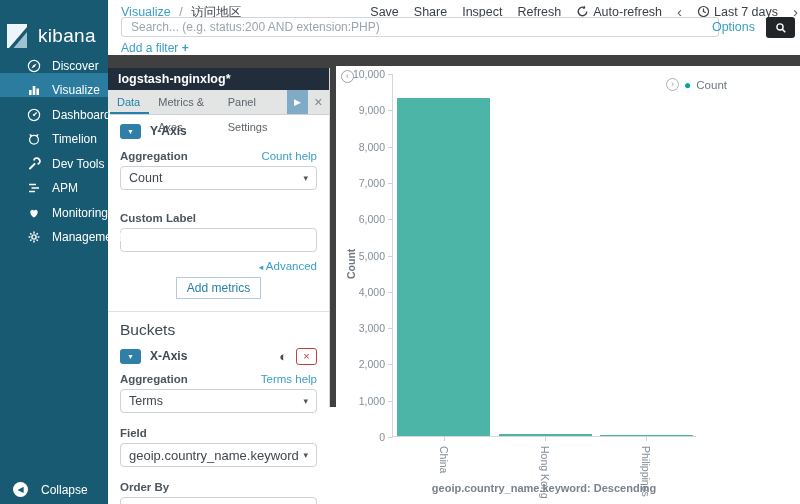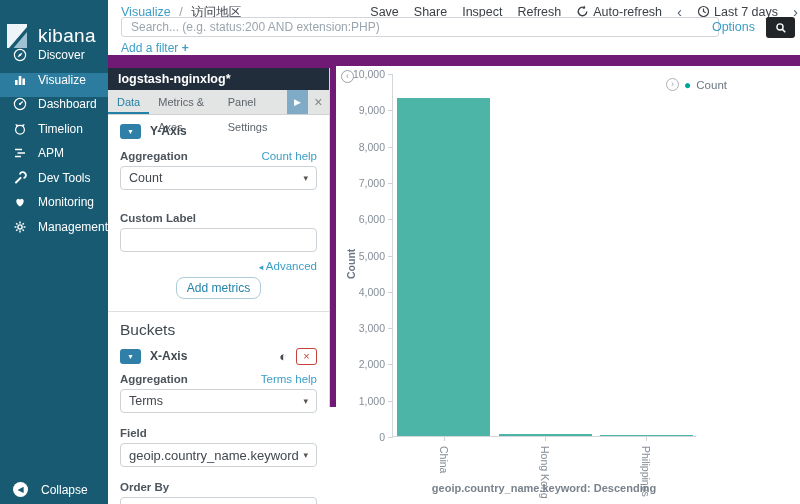--- a/index.html
+++ b/index.html
@@ -6,21 +6,21 @@
   html,body { width:800px; height:504px; overflow:hidden; background:#fff;
     font-family:"Liberation Sans","DejaVu Sans",sans-serif; font-size:12px; color:#444; }
   body { position:relative; }
 
   
   #sidebar { position:absolute; left:0; top:0; width:108px; height:504px; background:#175a72; z-index:5; }
   .logo-row { display:flex; align-items:center; gap:8px; padding:27px 0 0 4px; height:44px; }
   .logo-row svg { width:26px; height:26px; }
   .logo-text { color:#fff; font-size:19px; letter-spacing:.3px; font-weight:400; }
   #side-nav { position:absolute; top:48px; left:0; right:0; }
-  .side-item { display:flex; align-items:flex-start; gap:11px; height:24.5px; padding-left:13px;
+  .side-item { display:flex; align-items:flex-end; gap:11px; height:24.5px; padding-left:27px;
     color:#fff; font-size:12px; cursor:pointer; }
   .side-item.selected { background:#2c7c9f; }
   .sicon { width:14px; height:14px; display:inline-flex; }
   .sicon svg { width:14px; height:14px; }
   .collapse-row { position:absolute; bottom:7px; left:13px; display:flex; align-items:center; gap:13px; color:#fff; }
   .collapse-circle { width:15px; height:15px; border-radius:50%; background:#fff; color:#175a72;
     font-size:8px; display:flex; align-items:center; justify-content:center; line-height:1; }
 
   
   #topbar { position:absolute; left:108px; top:0; width:692px; height:40px; background:#fff; }
@@ -42,21 +42,21 @@
   .search-btn { position:absolute; right:5px; top:0; width:29px; height:21px; background:#222527;
     border-radius:3px; display:flex; align-items:center; justify-content:center; cursor:pointer; }
   .search-btn svg { width:12px; height:12px; }
 
   
   #filterbar { position:absolute; left:108px; top:40px; width:550px; height:15px; background:#fff; }
   .add-filter { position:absolute; left:13px; top:1px; font-size:12px; color:#3b9ec6; cursor:pointer; }
   .add-filter b { font-weight:700; }
 
   
-  #content { position:absolute; left:108px; top:55px; width:692px; height:352px; background:#701a75;padding-left:29px; }
+  #content { position:absolute; left:108px; top:55px; width:692px; height:352px; background:#404040;padding-left:29px; }
 
   
   #editor { position:absolute; left:0; top:13px; width:222px; bottom:0; background:#fff; border-right:1px solid #d5d8da; }
   .e-header { height:22px; background:#222d3b; color:#fff; font-weight:700; font-size:12.5px;
     line-height:22px; padding-left:10px; }
   .e-tabs { height:25px; background:#e3e4e4; border-bottom:1px solid #cfd1d2; display:flex; align-items:stretch; }
   .e-tab { padding:0 9px; font-size:11px; line-height:25px; color:#5c646b; cursor:pointer; }
   .e-tab.active { color:#2482a8; box-shadow:inset 0 -2px 0 #2482a8; }
   .e-tab-spacer { flex:1; }
   .play-btn { width:26px; background:#7fabc6; color:#fff; font-size:9px; display:flex; align-items:center;
@@ -76,21 +76,21 @@
   .help-link { font-size:11.5px; color:#3b9ec6; cursor:pointer; }
   .selectbox { margin-top:4px; height:24px; border:1px solid #ccd2d6; border-radius:4px; background:#fff;
     display:flex; align-items:center; padding:0 8px; cursor:pointer; position:relative; overflow:hidden; }
   .sel-text { font-size:12.5px; color:#42484e; flex:1; white-space:nowrap; overflow:hidden; }
   .sel-caret { color:#555; font-size:9px; }
   .textinput { margin-top:4px; height:24px; width:100%; border:1px solid #ccd2d6; border-radius:4px;
     padding:0 8px; font-size:12.5px; font-family:inherit; color:#444; }
   .advanced-row { margin-top:8px; text-align:right; font-size:11.5px; color:#3b9ec6; cursor:pointer; }
   .advanced-row .adv-arrow { font-size:9px; }
   .add-metrics-row { margin-top:5px; text-align:center; }
-  .add-metrics-btn { display:inline-block; border:1px solid #aecbdb; border-radius:8px; background:#fff;
+  .add-metrics-btn { display:inline-block; border:1px solid #aecbdb; border-radius:0; background:#fff;
     color:#2482a8; font-size:12px; padding:3px 10px; cursor:pointer; }
   .e-divider { margin:12px -12px 0 -12px; border-top:1px solid #dddfe1; }
   .buckets-heading { margin-top:9px; font-size:15.5px; color:#3f4850; }
   .mt8 { margin-top:8px; } .mt10 { margin-top:10px; } .mt14 { margin-top:14px; }
   .small-sel .sel-text { font-size:13px; }
 
   
   #resizer { position:absolute; left:222px; top:13px; bottom:0; width:9px; cursor:col-resize; }
   .drag-dots { position:absolute; left:1px; top:188px; color:#8a9299; font-size:12px; letter-spacing:-2px; }
 
@@ -166,33 +166,33 @@
             <circle cx="7" cy="7.8" r="4.4" fill="none" stroke="#fff" stroke-width="1.2"></circle>
             <path d="M3.4 5 L2.4 1.9 L5.4 3.1 Z" fill="#fff"></path>
             <path d="M10.6 5 L11.6 1.9 L8.6 3.1 Z" fill="#fff"></path>
           </svg>
         </span>
         <span>Timelion</span>
       </div>
       <div class="side-item">
         <span class="sicon">
           <svg viewBox="0 0 14 14">
-            <path d="M2 3.5 H9 M4.5 7 H12 M2 10.5 H8" stroke="#fff" stroke-width="1.6"></path>
-          </svg>
-        </span>
-        <span>APM</span>
-      </div>
-      <div class="side-item">
-        <span class="sicon">
-          <svg viewBox="0 0 14 14">
             <path d="M3 11.5 L7.6 6.9" stroke="#fff" stroke-width="2" stroke-linecap="round"></path>
             <path d="M6.8 3.4 A3.1 3.1 0 1 1 10.6 7.2" fill="none" stroke="#fff" stroke-width="1.8"></path>
           </svg>
         </span>
         <span>Dev Tools</span>
+      </div>
+      <div class="side-item">
+        <span class="sicon">
+          <svg viewBox="0 0 14 14">
+            <path d="M2 3.5 H9 M4.5 7 H12 M2 10.5 H8" stroke="#fff" stroke-width="1.6"></path>
+          </svg>
+        </span>
+        <span>APM</span>
       </div>
       <div class="side-item">
         <span class="sicon">
           <svg viewBox="0 0 14 14">
             <path d="M7 11.6 C2.4 8.2 2.6 4.4 4.8 3.9 C6 3.6 7 4.8 7 4.8 C7 4.8 8 3.6 9.2 3.9 C11.4 4.4 11.6 8.2 7 11.6 Z" fill="#fff"></path>
           </svg>
         </span>
         <span>Monitoring</span>
       </div>
       <div class="side-item">

